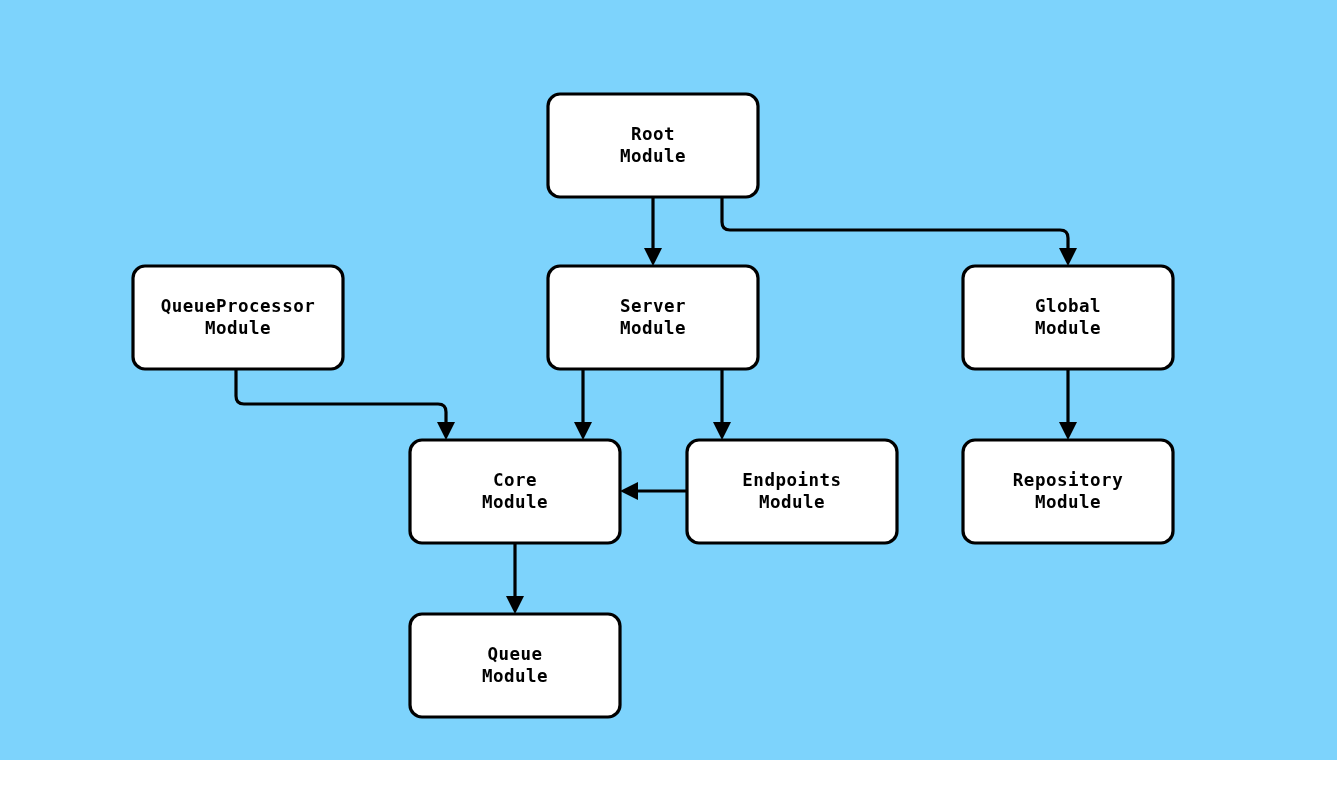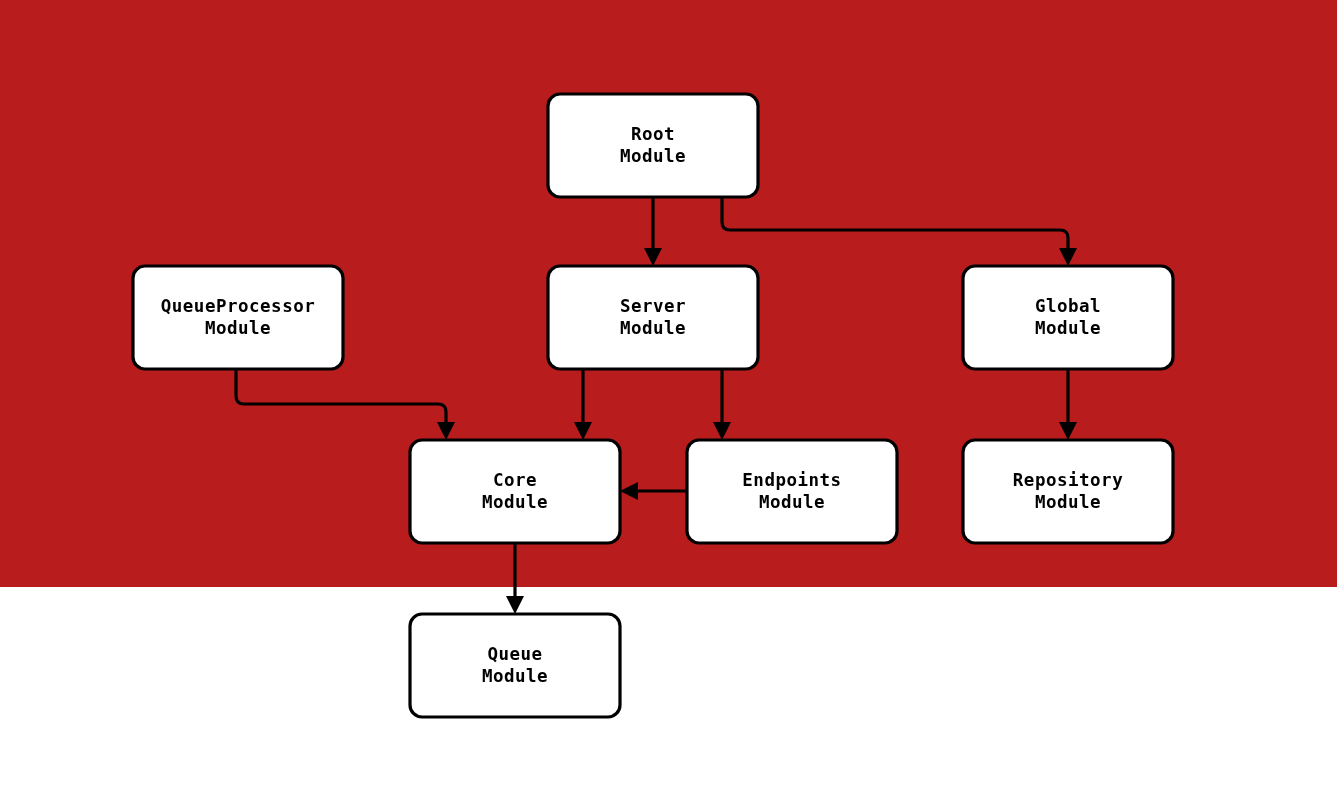--- a/index.html
+++ b/index.html
@@ -10,22 +10,22 @@
   }
   body {
     width: 1337px;
     height: 809px;
     overflow: hidden;
     font-family: "DejaVu Sans Mono", "Liberation Mono", monospace;
   }
   #diagram-root {
     position: relative;
     width: 1337px;
-    height: 587px;
-    background: #b91c1c;
+    height: 760px;
+    background: #7dd3fc;
     text-decoration: underline;
   }
   svg#diagram-canvas {
     display: block;
     width: 1337px;
     height: 809px;
   }
   .node-shape {
     fill: #ffffff;
     stroke: #000000;

